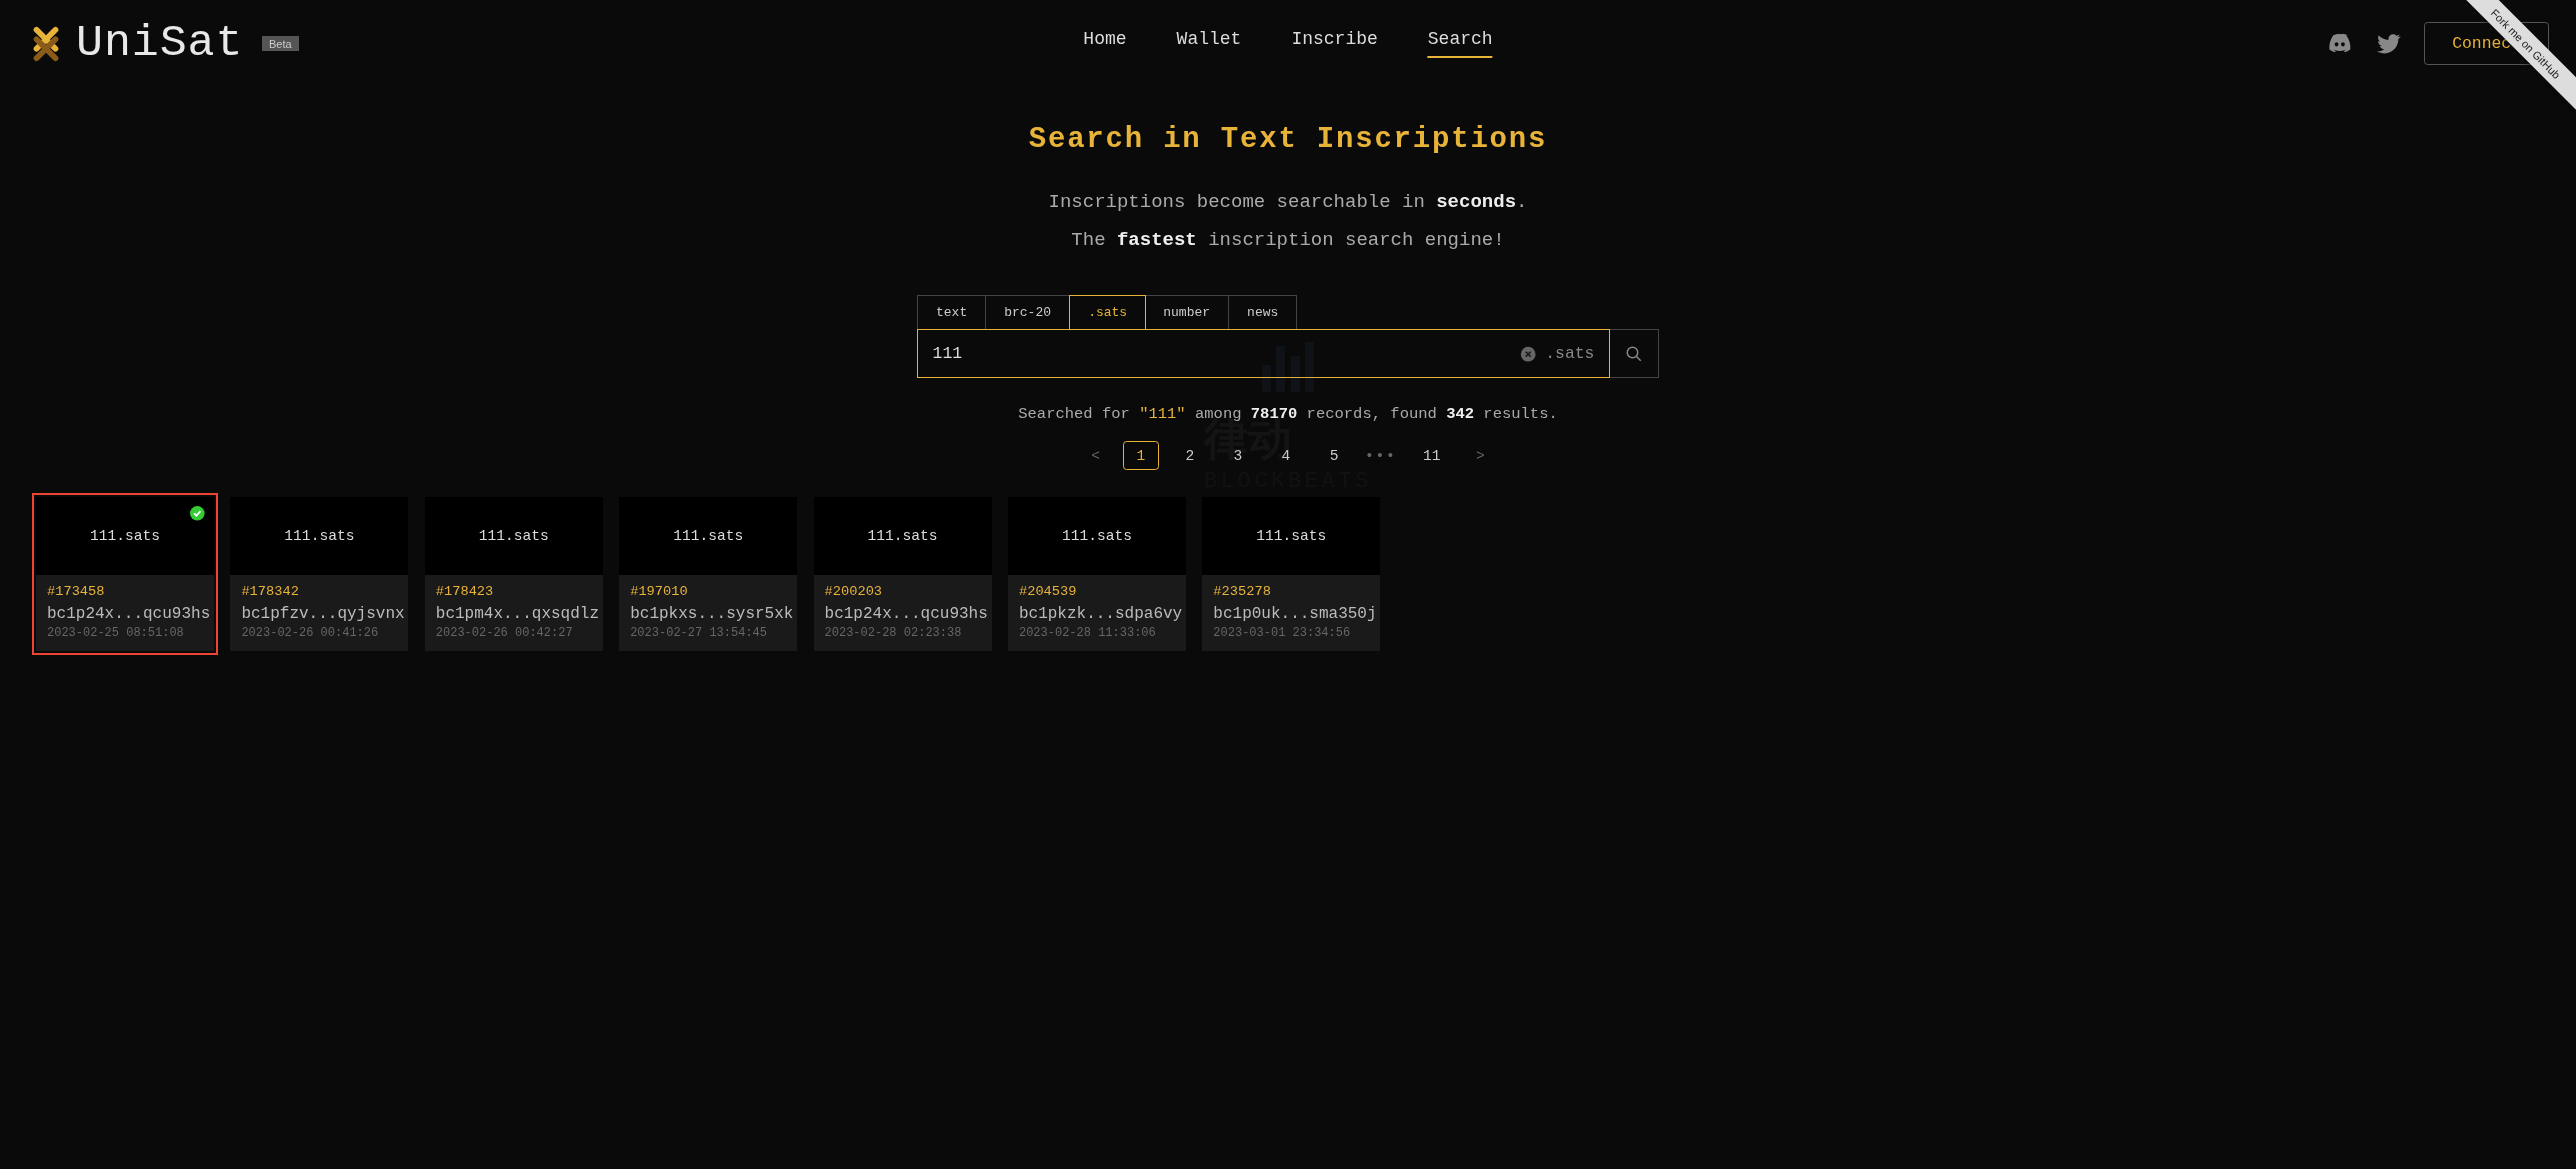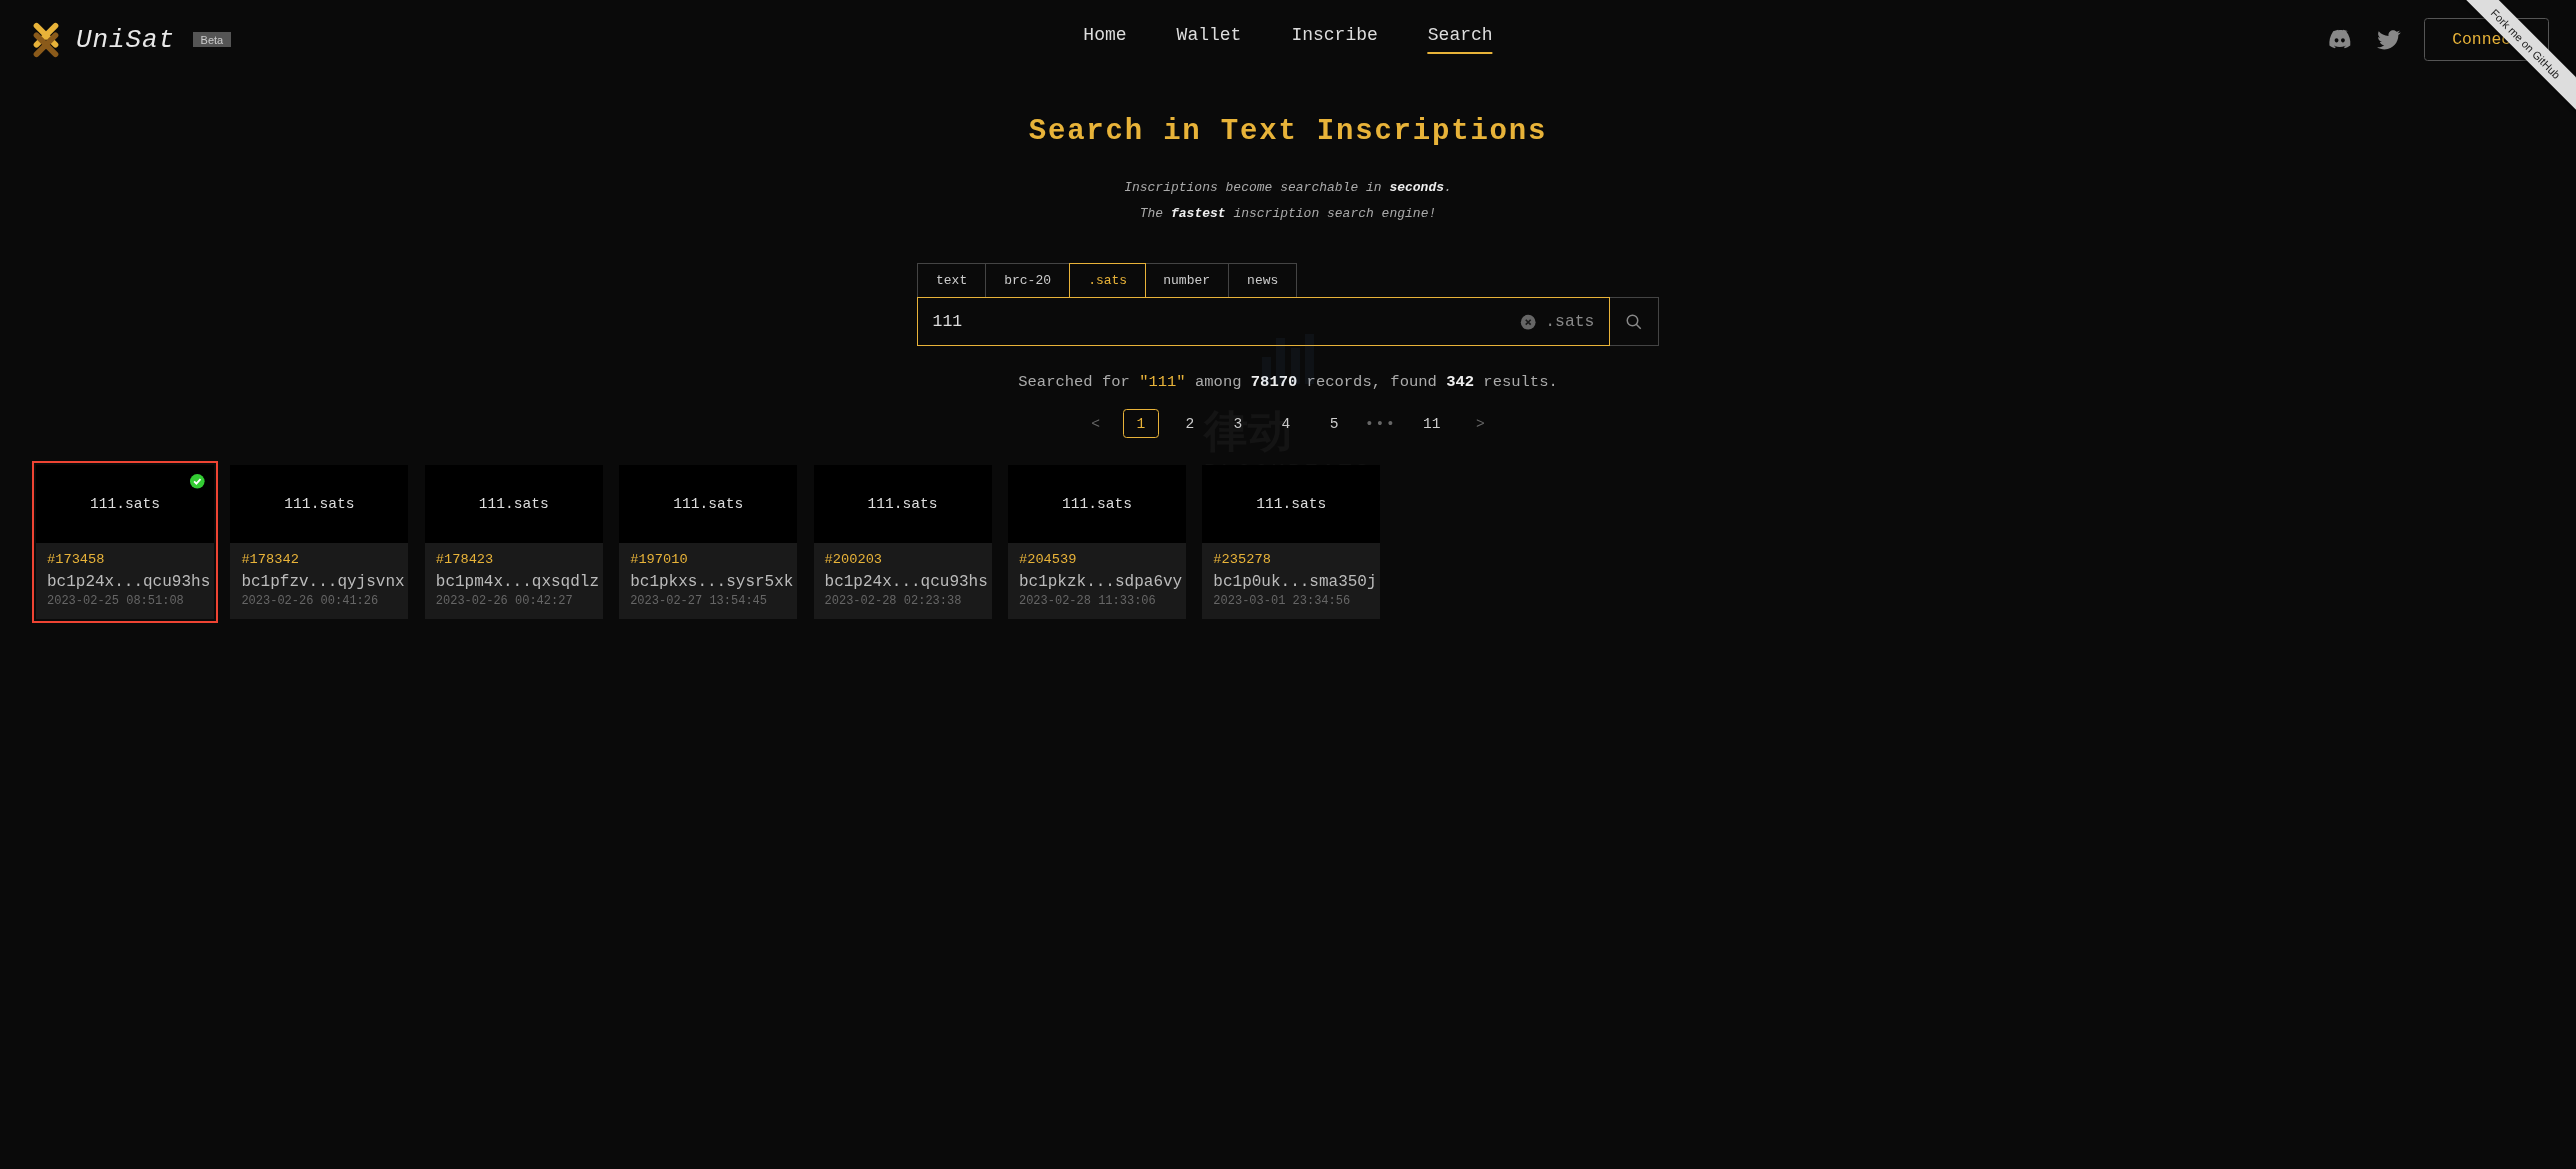--- a/index.html
+++ b/index.html
@@ -43,24 +43,23 @@
 .logo-wrap {
   display: flex;
   align-items: center;
   gap: 11px;
 }
 .logo-mark {
   width: 38px;
   height: 38px;
 }
 .logo-text {
-  font-size: 26px;
+  font-size: 45px;
   color: #e8e8e8;
   letter-spacing: 0.9px;
-  font-style: italic;
 }
 .beta-badge {
   background: #555;
   color: #ccc;
   font-size: 11px;
   padding: 1.8px 7.3px;
   margin-left: 7.3px;
   font-family: Liberation Sans, sans-serif;
 }
 .nav {
@@ -146,21 +145,21 @@
   font-size: 22px;
   color: #888;
   letter-spacing: 3.6px;
 }
 .title {
   color: #e8b339;
   font-size: 29px;
   margin-bottom: 27px;
   letter-spacing: 1.8px;
 }
-.subtitle { font-size: 13px; color: #aaa; line-height: 2; font-style: italic; }
+.subtitle { font-size: 19px; color: #aaa; line-height: 2; }
 .subtitle b { color: #eee; }
 .search-area { margin-top: 36px; display: inline-block; }
 .tabs { display: flex; border: 0.9px solid #444; border-bottom: none; width: fit-content; }
 .tab {
   padding: 9px 18px;
   color: #ccc;
   font-size: 13px;
   cursor: pointer;
   border-right: 0.9px solid #444;
 }

